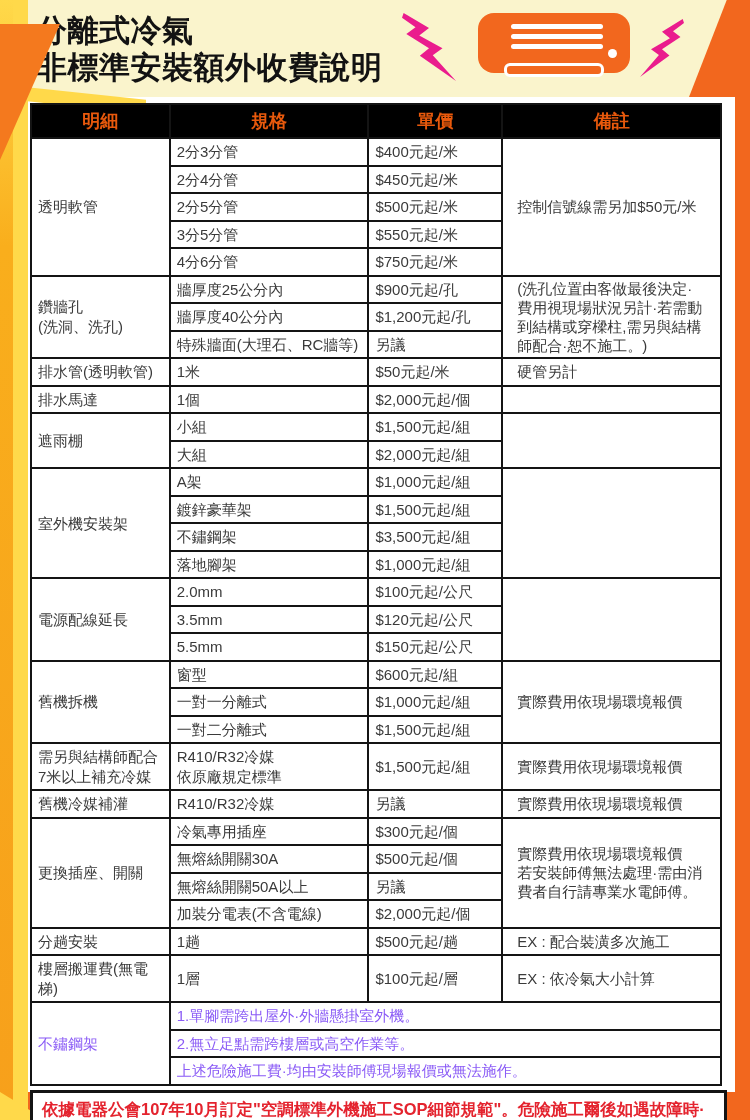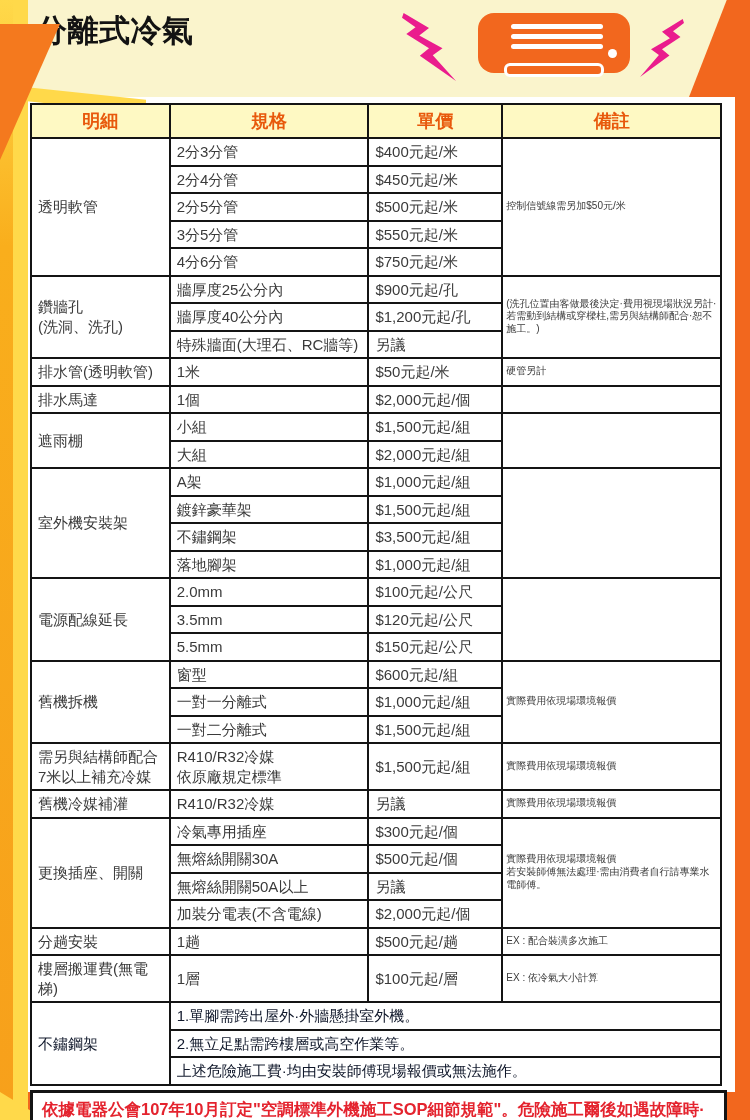--- a/index.html
+++ b/index.html
@@ -35,45 +35,46 @@
   .ac .vent{position:absolute;left:17%;bottom:-4px;width:62%;height:8px;border:3px solid #ffffff;
     border-radius:6px;background:#F2671E;}
 
   .wedge{position:absolute;left:-22px;top:85px;width:140px;height:14px;background:#FFD94A;
     transform:skewY(6deg);transform-origin:left top;z-index:0;}
 
   
   .content{position:relative;z-index:1;padding:6px 0 0 2px;}
   table{border-collapse:collapse;table-layout:fixed;width:692px;background:#ffffff;}
   col.c-item{width:20.1%;} col.c-spec{width:28.8%;} col.c-price{width:19.4%;} col.c-remark{width:31.7%;}
-  th{background:#fef9c3;color:#E8590C;font-weight:bold;font-size:18px;padding:4px 2px;
+  th{background:#000000;color:#E8590C;font-weight:bold;font-size:18px;padding:4px 2px;
     border:2px solid #141414;text-align:center;}
   td{border:2px solid #141414;padding:3px 6px;font-size:15px;line-height:1.3;color:#3a3a3a;
     white-space:pre-line;vertical-align:middle;}
   td.price{text-align:left;}
-  td.remark{font-size:10px;line-height:1.28;padding:2px 3px;}
-  tr.danger td{color:#0f172a;}
+  td.remark{font-size:15px;line-height:1.28;padding:2px 14px;}
+  tr.danger td{color:#8b5cf6;}
   td.danger-line{font-size:15px;color:#E4232E;}
 
   .note-box{border:3px solid #141414;margin-top:4px;width:calc(100% - 8px);box-sizing:border-box;
     color:#E4232E;font-weight:bold;}
   .note-white{background:#ffffff;padding:5px 9px;font-size:16.5px;line-height:1.45;}
 </style>
 </head>
 <body>
 
 <div class="page">
   <div class="frame-left-outer"></div>
   <div class="frame-left-inner"></div>
 
   <div class="panel">
     <div class="hdr">
       <div class="hdr-tri"></div>
       <div class="title">
         <div>分離式冷氣</div>
+        <div>非標準安裝額外收費說明</div>
       </div>
       <div class="bolt bolt-left"></div>
       <div class="ac">
         <span class="line l1"></span>
         <span class="line l2"></span>
         <span class="line l3"></span>
         <span class="dot"></span>
         <span class="vent"></span>
       </div>
       <div class="bolt bolt-right"></div>

